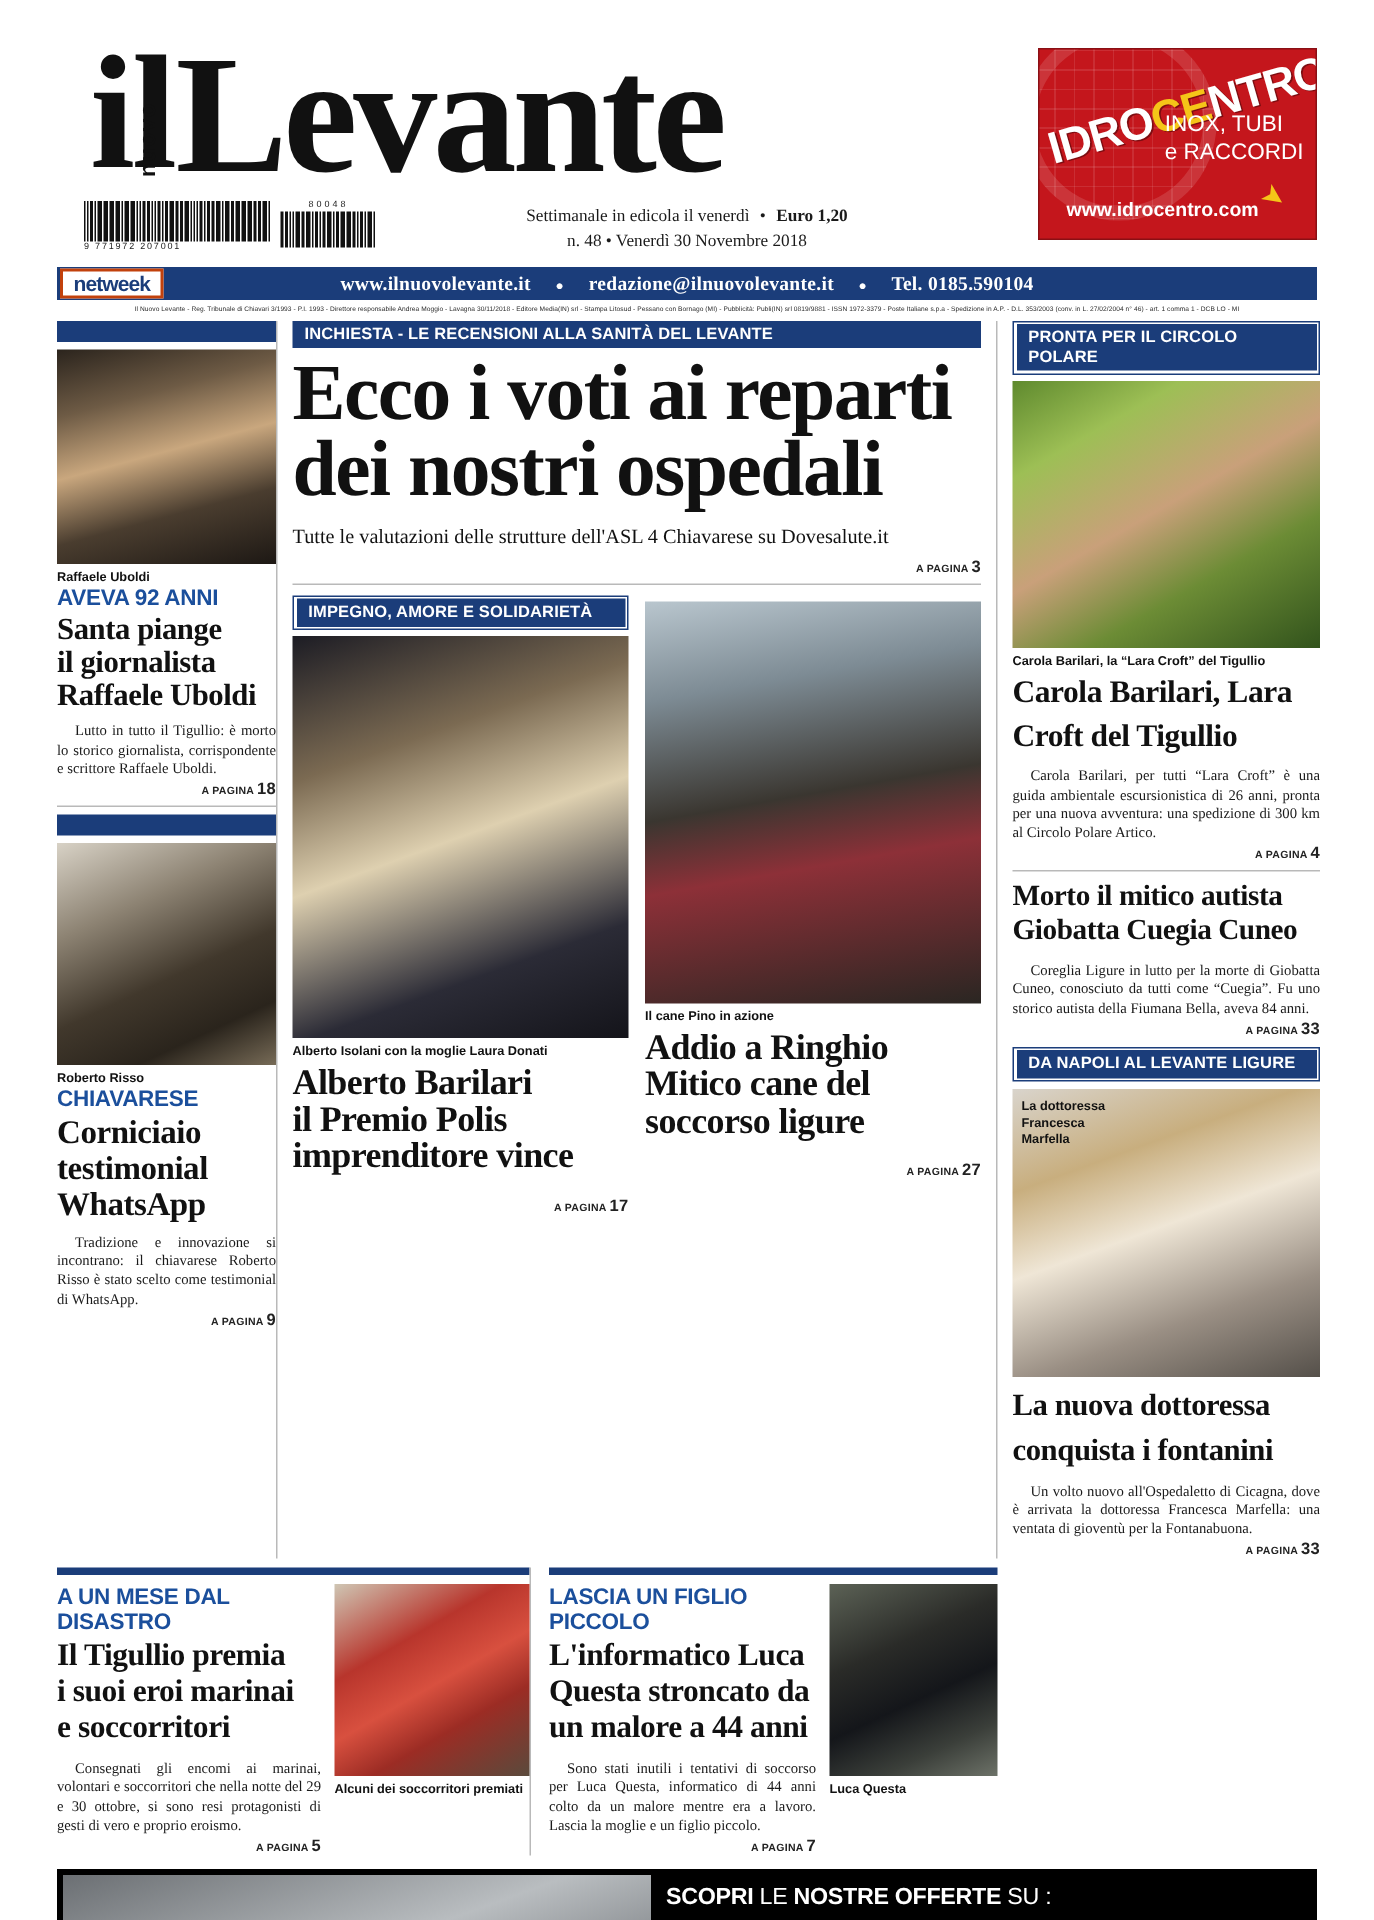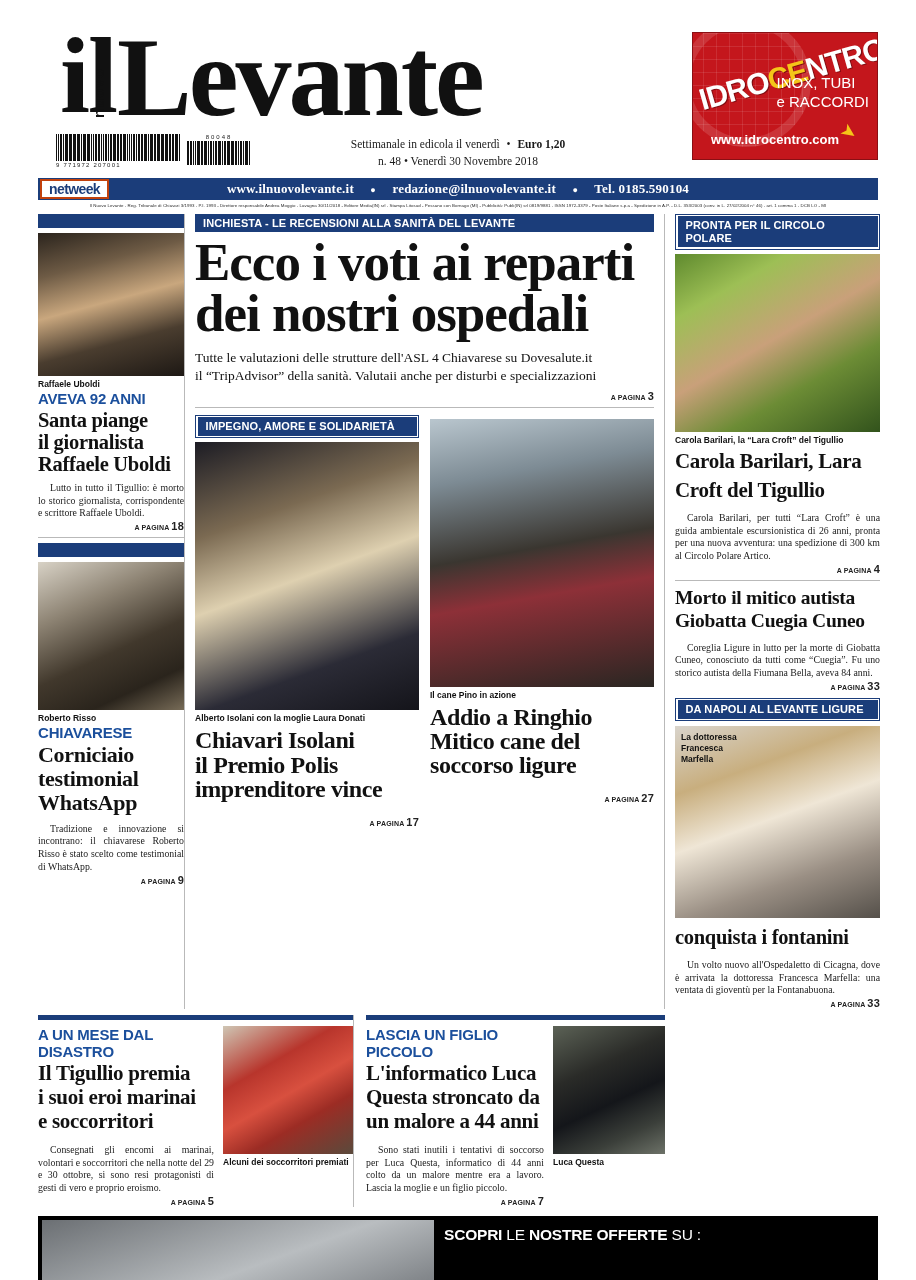--- a/index.html
+++ b/index.html
@@ -345,36 +345,35 @@
     </div>
 
     <div class="col-mid">
       <div class="kick">INCHIESTA - LE RECENSIONI ALLA SANITÀ DEL LEVANTE</div>
       <div class="lead-head">
         <div>Ecco i voti ai reparti</div>
         <div>dei nostri ospedali</div>
       </div>
       <div class="lead-sub">
         <div>Tutte le valutazioni delle strutture dell'ASL 4 Chiavarese su Dovesalute.it</div>
-        <div>il “TripAdvisor” della sanità. Valutaii anche per disturbi e specializzazioni</div>
       </div>
       <div class="apagina" style="margin-top:5px">
         <span>A PAGINA</span> <b>3</b>
       </div>
       <div class="rule"></div>
 
       <div class="twocol">
         <div>
           <div class="kick-out">
             <div class="kick">IMPEGNO, AMORE E SOLIDARIETÀ</div>
           </div>
           <div class="photo ph-isolani" style="height:268px;margin-top:4px"></div>
           <div class="cap">Alberto Isolani con la moglie Laura Donati</div>
           <div class="hl-serif midhead">
-            <div>Chiavari Isolani</div>
+            <div>Alberto Barilari</div>
             <div>il Premio Polis</div>
             <div>imprenditore vince</div>
           </div>
           <div class="apagina" style="margin-top:14px">
             <span>A PAGINA</span> <b>17</b>
           </div>
         </div>
 
         <div>
           <div class="photo ph-pino" style="height:268px;margin-top:4px"></div>
@@ -426,20 +425,21 @@
           <div class="kick">DA NAPOLI AL LEVANTE LIGURE</div>
         </div>
         <div class="photo ph-dott" style="height:192px;margin-top:5px">
           <div style="position:absolute;left:6px;top:6px;font-family:'Liberation Sans',sans-serif;font-size:8.5px;font-weight:bold;color:#111;line-height:1.3">
             <div>La dottoressa</div>
             <div>Francesca</div>
             <div>Marfella</div>
           </div>
         </div>
         <div class="hl-serif" style="font-size:20.5px;line-height:1.2;margin-top:7px;letter-spacing:-0.3px">
+          <div>La nuova dottoressa</div>
           <div style="margin-top:5px">conquista i fontanini</div>
         </div>
         <div class="body-txt" style="margin-top:9px">Un volto nuovo all'Ospedaletto di Cicagna, dove è arrivata la dottoressa Francesca Marfella: una ventata di gioventù per la Fontanabuona.</div>
         <div class="apagina">
           <span>A PAGINA</span> <b>33</b>
         </div>
       </div>
     </div>
   </div>
 

